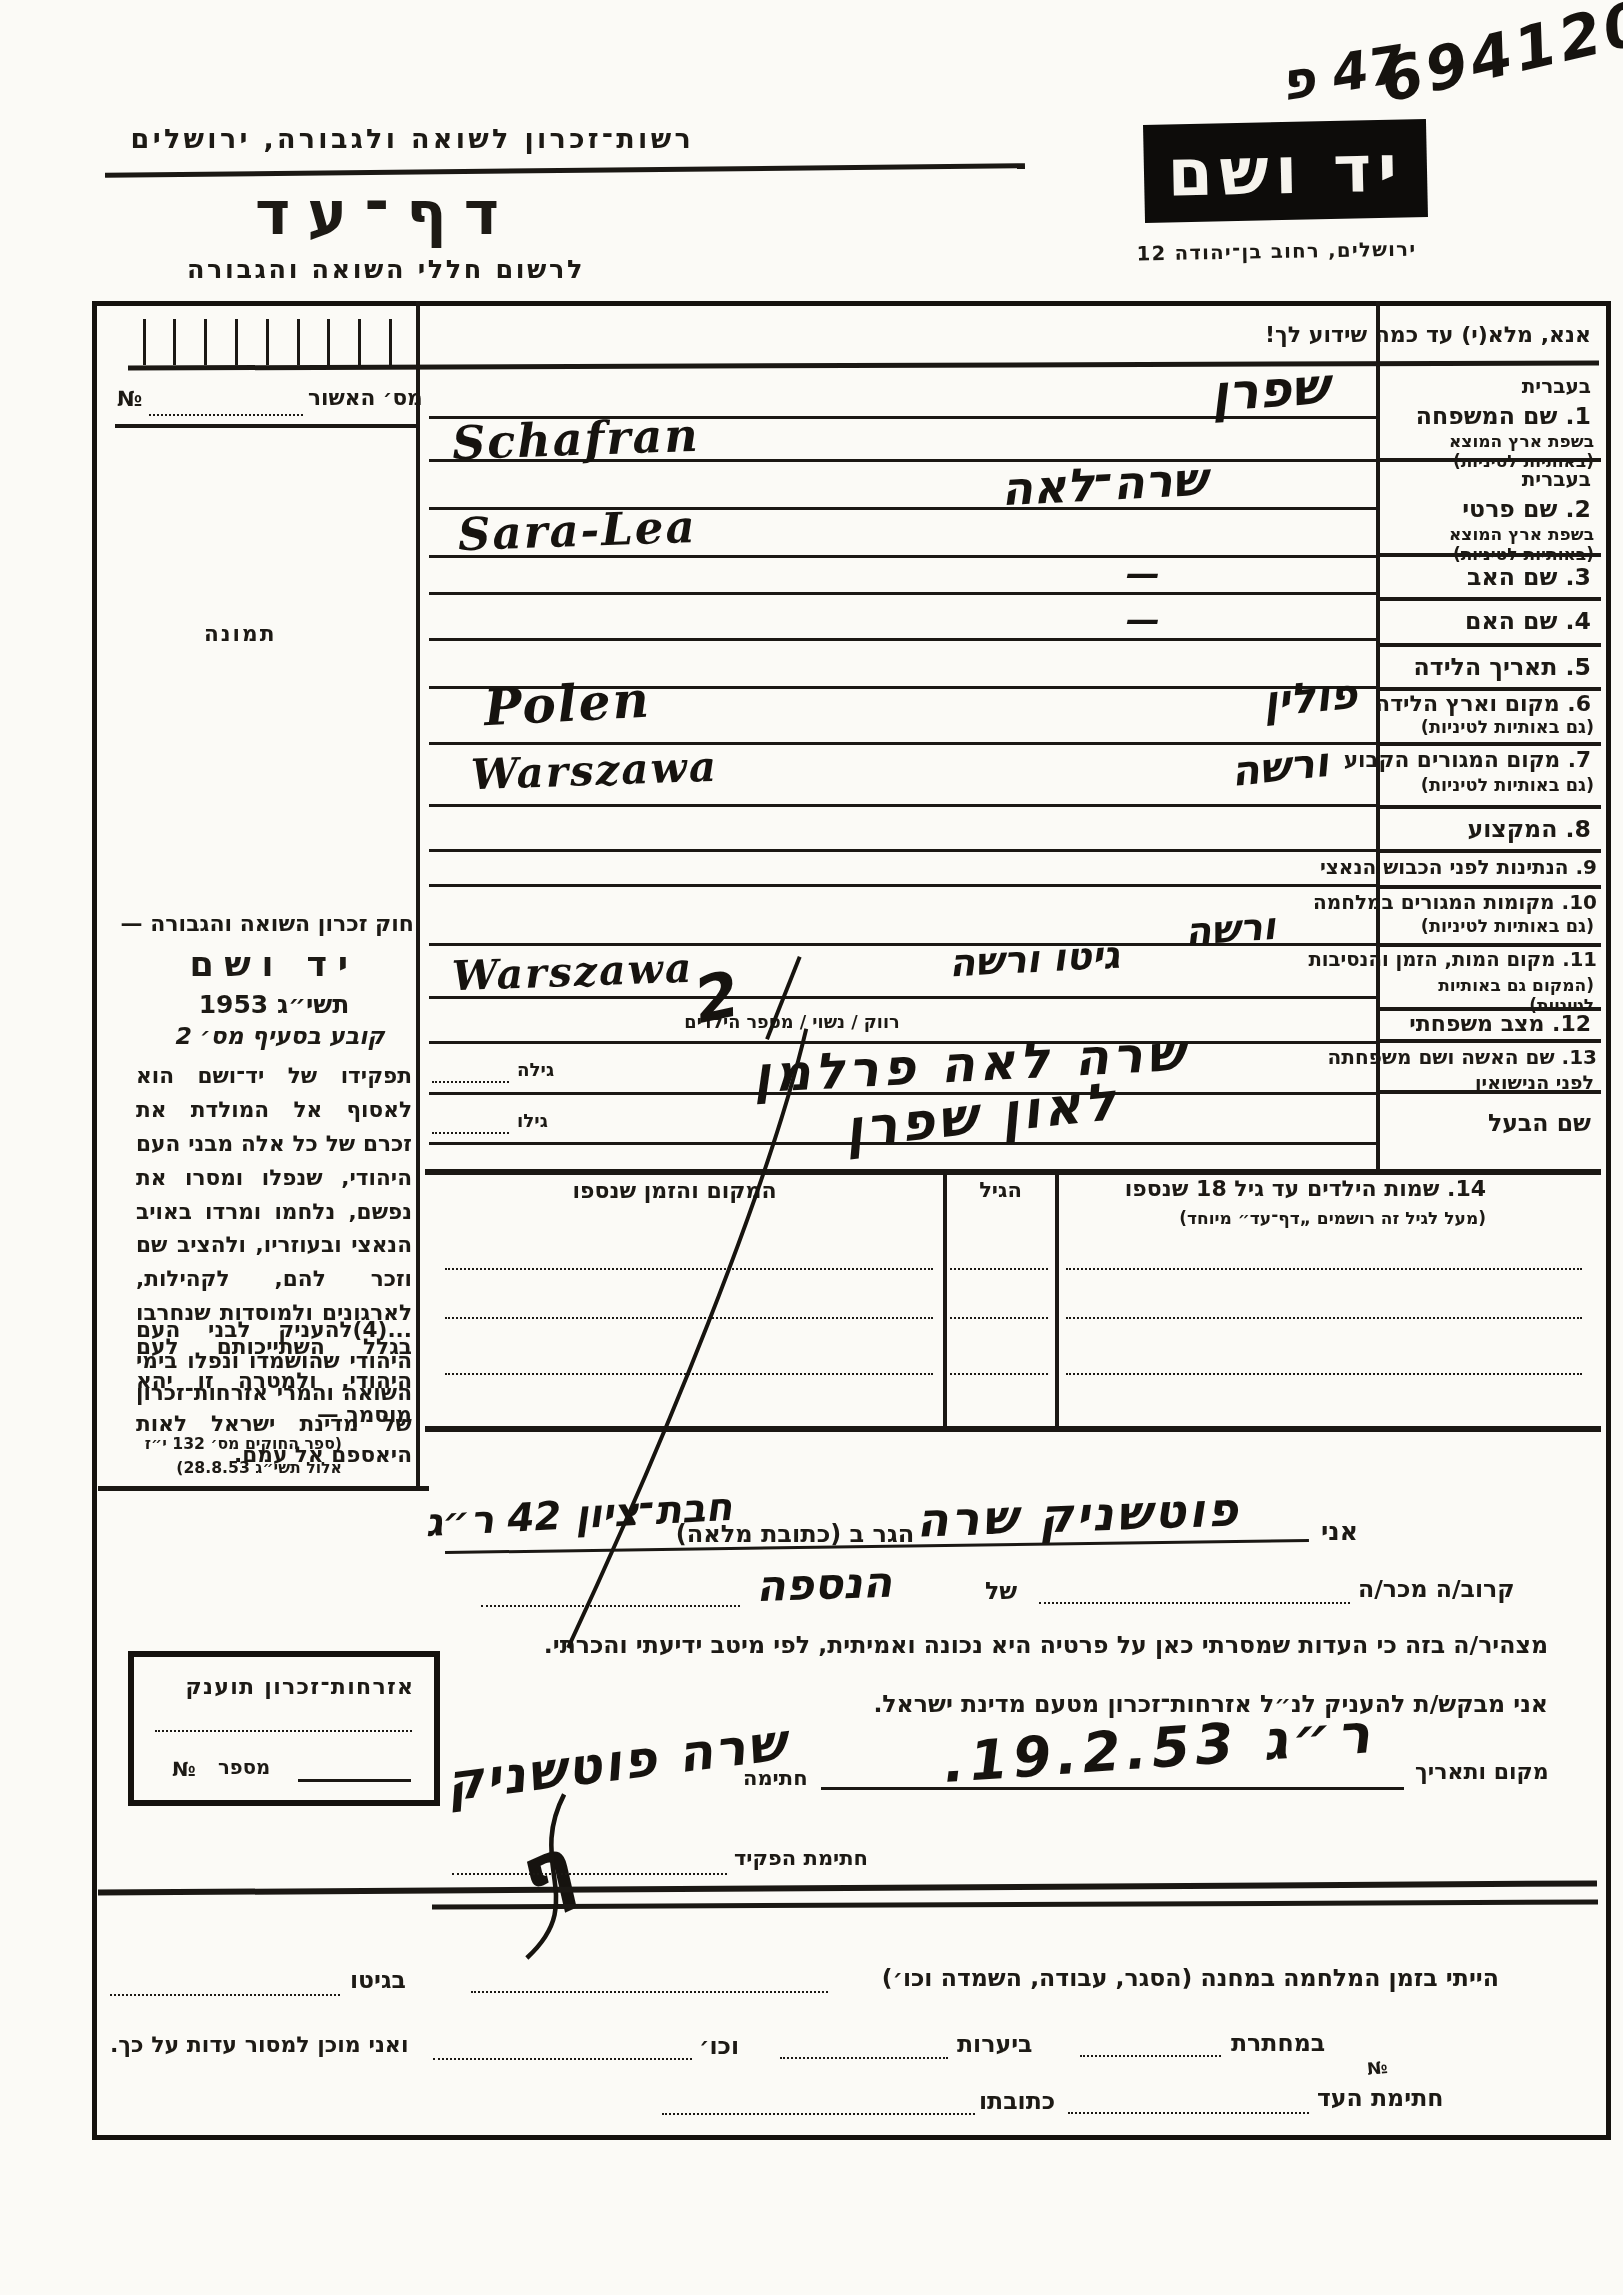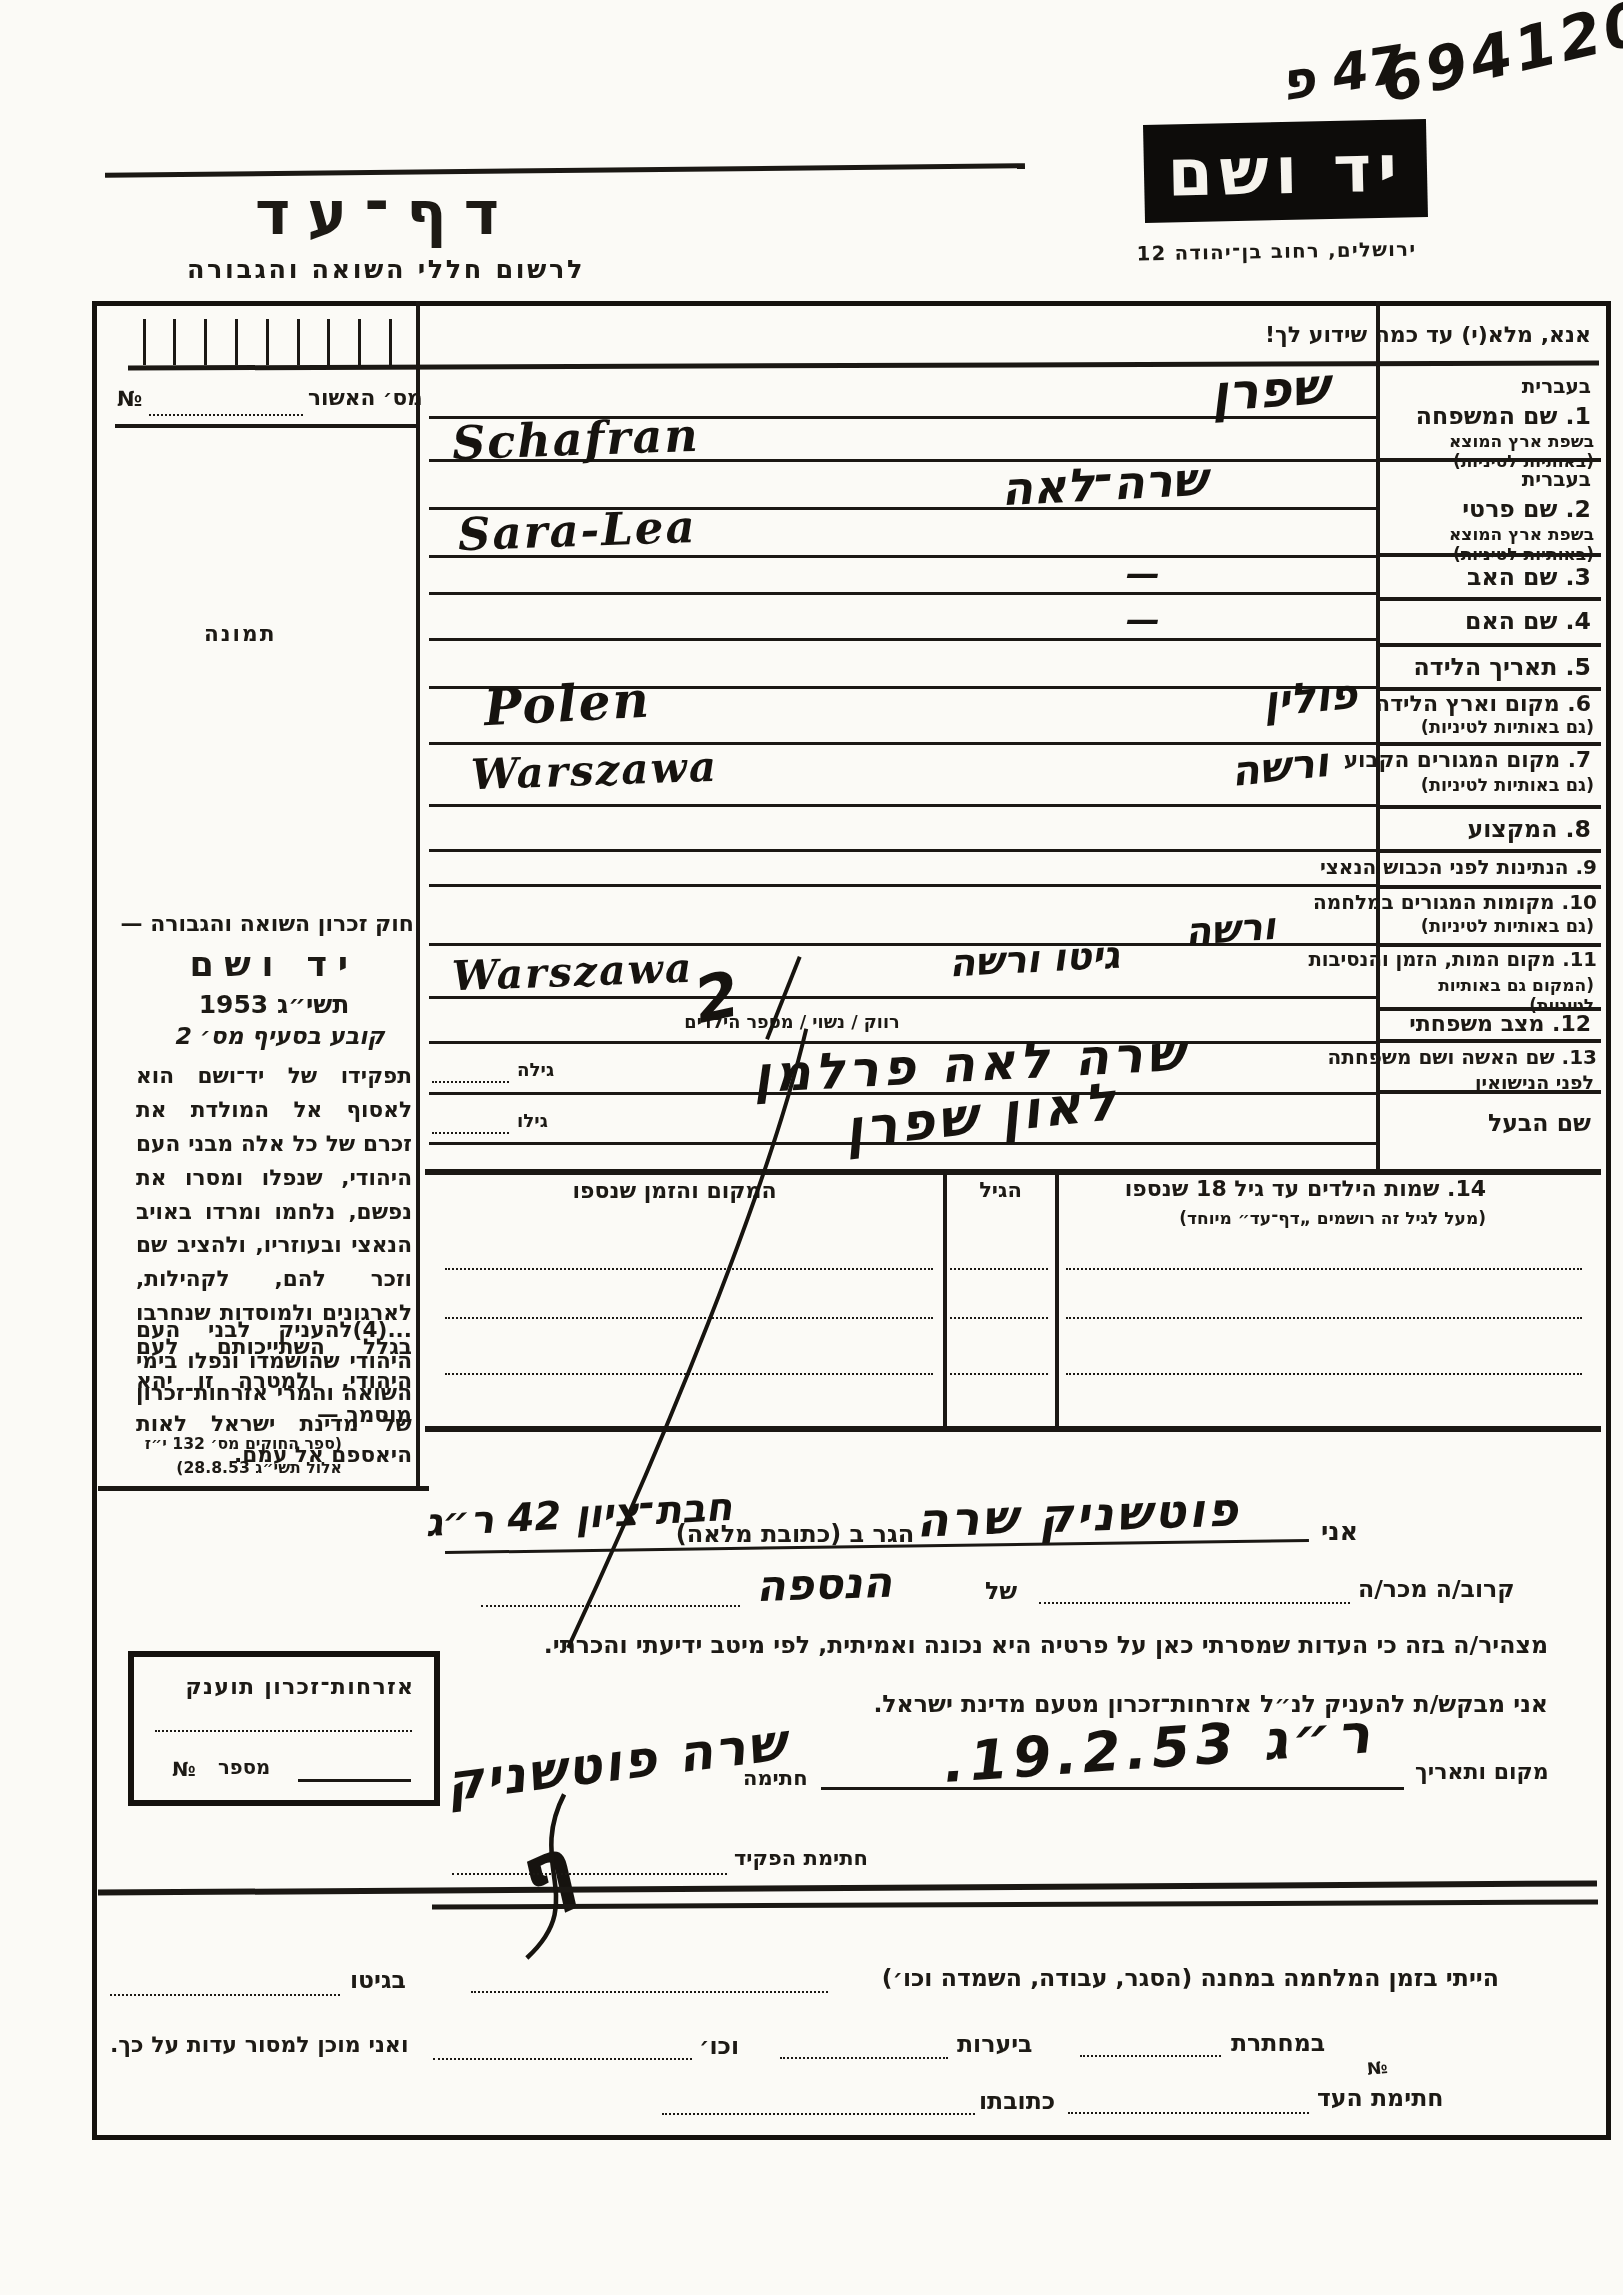--- a/index.html
+++ b/index.html
@@ -18,20 +18,21 @@
   .just{text-align:justify;}
 </style>
 </head>
 <body>
 
 <div class="page">
 
   <div class="abs hw" style="left:1280px;top:43px;font-size:52px;transform:rotate(-9deg);">47 פ</div>
   <div class="abs hw" style="left:1378px;top:16.4px;font-size:60px;transform:rotate(-13deg);direction:ltr;letter-spacing:3.9px;">694120</div>
 
+  <div class="abs p" style="right:929px;top:123px;font-size:27px;letter-spacing:3.3px;">רשות־זכרון לשואה ולגבורה, ירושלים</div>
   <div class="abs rule" style="left:105px;top:168px;width:920px;height:5.2px;transform:rotate(-0.6deg);"></div>
   <div class="abs p ctr" style="left:209px;top:178px;width:353px;font-size:60px;letter-spacing:17px;">דף־עד</div>
   <div class="abs p ctr" style="left:144px;top:254px;width:484px;font-size:25.5px;letter-spacing:2.6px;">לרשום חללי השואה והגבורה</div>
 
   <div class="abs stamp" style="left:1144px;top:122px;width:283px;height:98px;transform:rotate(-1.2deg);">
     <span style="font-size:65px;line-height:98px;letter-spacing:6.5px;direction:rtl;">יד ושם</span>
   </div>
   <div class="abs p ctr" style="left:1100px;top:240px;width:353px;font-size:19.6px;letter-spacing:1.3px;transform:rotate(-1deg);">ירושלים, רחוב בן־יהודה 12</div>
 
   <div class="abs" style="left:92px;top:301px;width:1509px;height:1829px;border:5.9px solid #15120e;"></div>

